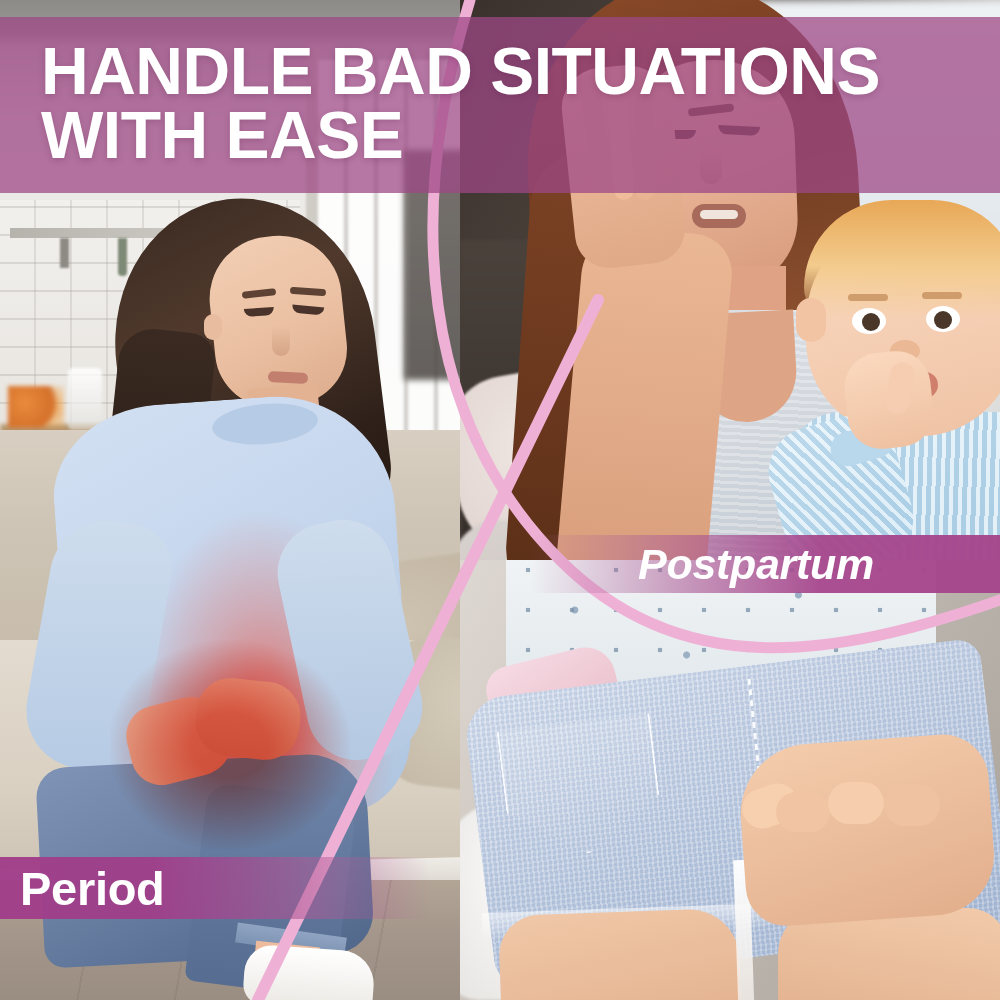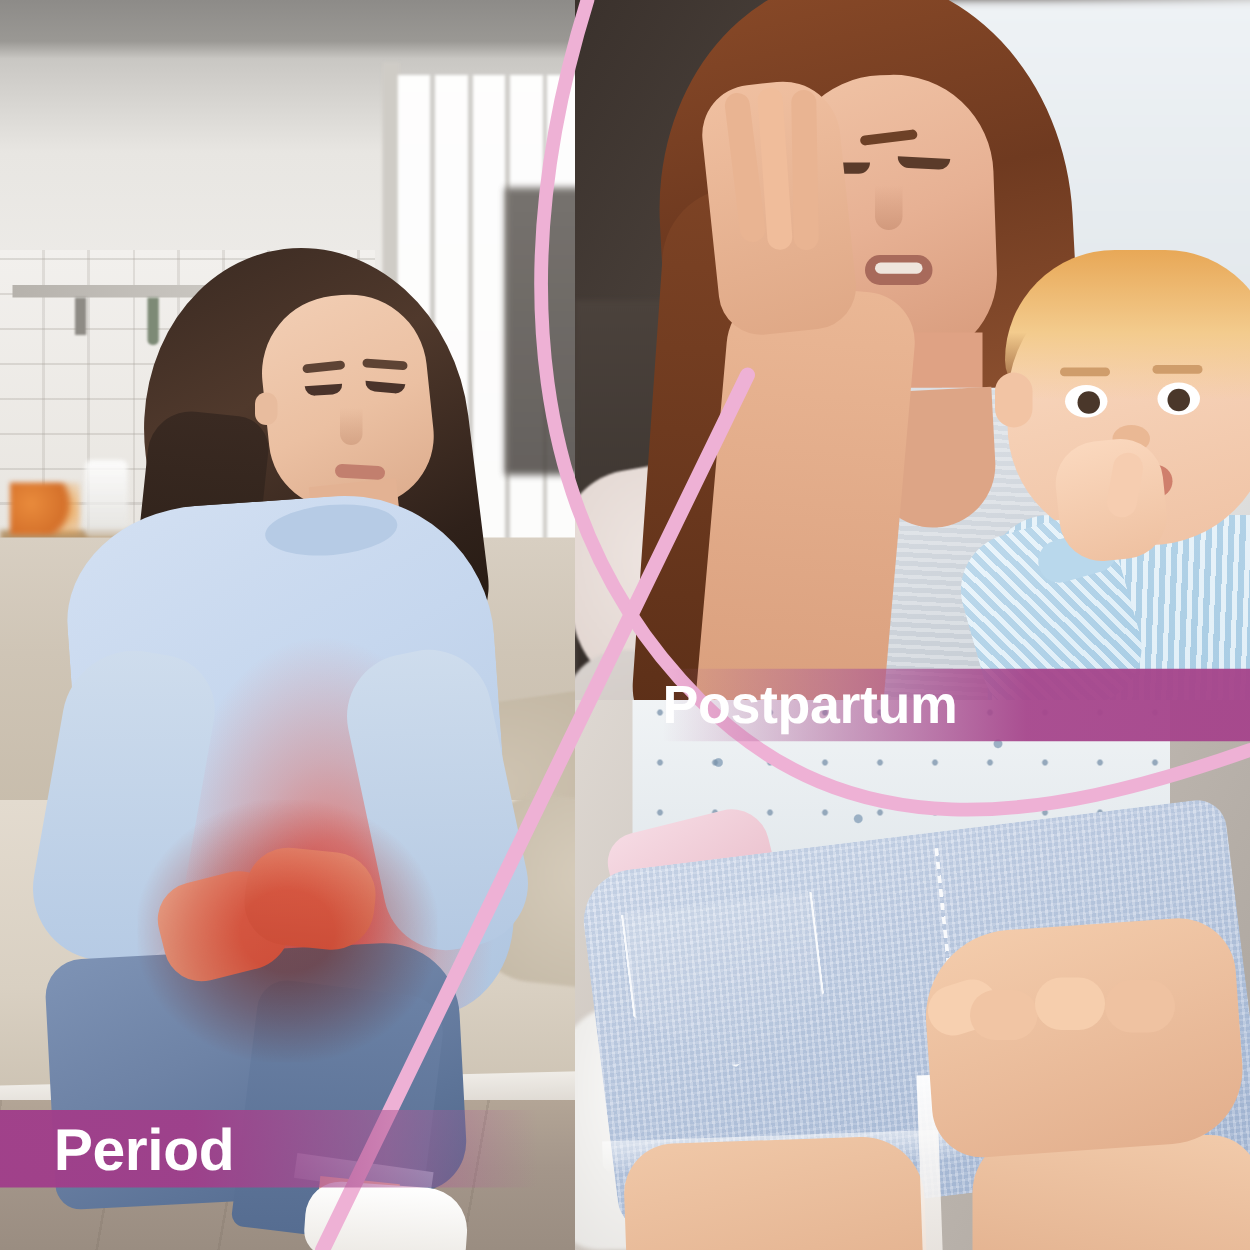--- a/index.html
+++ b/index.html
@@ -425,33 +425,34 @@
   .label-bar{
     position:absolute;
     display:flex;
     align-items:center;
     color:#ffffff;
     font-family:"Liberation Sans", sans-serif;
     font-weight:bold;
     letter-spacing:-.3px;
   }
   #label-period{
-    left:0;top:888px;width:430px;height:62px;
+    left:0;top:857px;width:430px;height:62px;
     background:linear-gradient(90deg, rgba(160,62,138,.97) 0%, rgba(160,62,138,.95) 36%, rgba(176,88,150,.55) 72%, rgba(190,120,165,0) 100%);
-    padding-left:43px;
+    padding-left:20px;
     font-size:47px;
     box-sizing:border-box;
   }
   #label-postpartum{
     right:0;top:535px;width:470px;height:58px;
     background:linear-gradient(90deg, rgba(180,110,160,0) 0%, rgba(172,92,150,.55) 30%, rgba(166,70,140,.95) 62%, rgba(166,70,140,.97) 100%);
-    justify-content:flex-start;
+    justify-content:center;
     padding-right:18px;
     font-size:43px;
     box-sizing:border-box;
+    font-style:italic;
   }
   #label-incontinence{
     right:0;top:909px;width:470px;height:55px;
     background:linear-gradient(90deg, rgba(180,110,160,0) 0%, rgba(172,92,150,.5) 26%, rgba(166,70,140,.94) 58%, rgba(166,70,140,.97) 100%);
     justify-content:flex-end;
     padding-right:20px;
     font-size:41px;
     box-sizing:border-box;
   }
 </style>
@@ -567,20 +568,24 @@
     <div id="rb-knuckle1"></div>
     <div id="rb-knuckle2"></div>
     <div id="rb-knuckle3"></div>
   </div>
 
   <svg id="divider-svg" viewBox="0 0 1000 1000">
     <path d="M 470 0 C 405 210, 420 420, 560 560 C 680 680, 830 660, 1000 600" fill="none" stroke="#eeb1d5" stroke-width="11" stroke-linecap="round"></path>
     <path d="M 598 300 L 258 1000" fill="none" stroke="#eeb1d5" stroke-width="12" stroke-linecap="round"></path>
   </svg>
 
+  <div id="banner">
+    <div id="banner-title">HANDLE BAD SITUATIONS
+WITH EASE</div>
+  </div>
 
   <div class="label-bar" id="label-period">
     <span>Period</span>
   </div>
 
   <div class="label-bar" id="label-postpartum">
     <span>Postpartum</span>
   </div>
 
 

